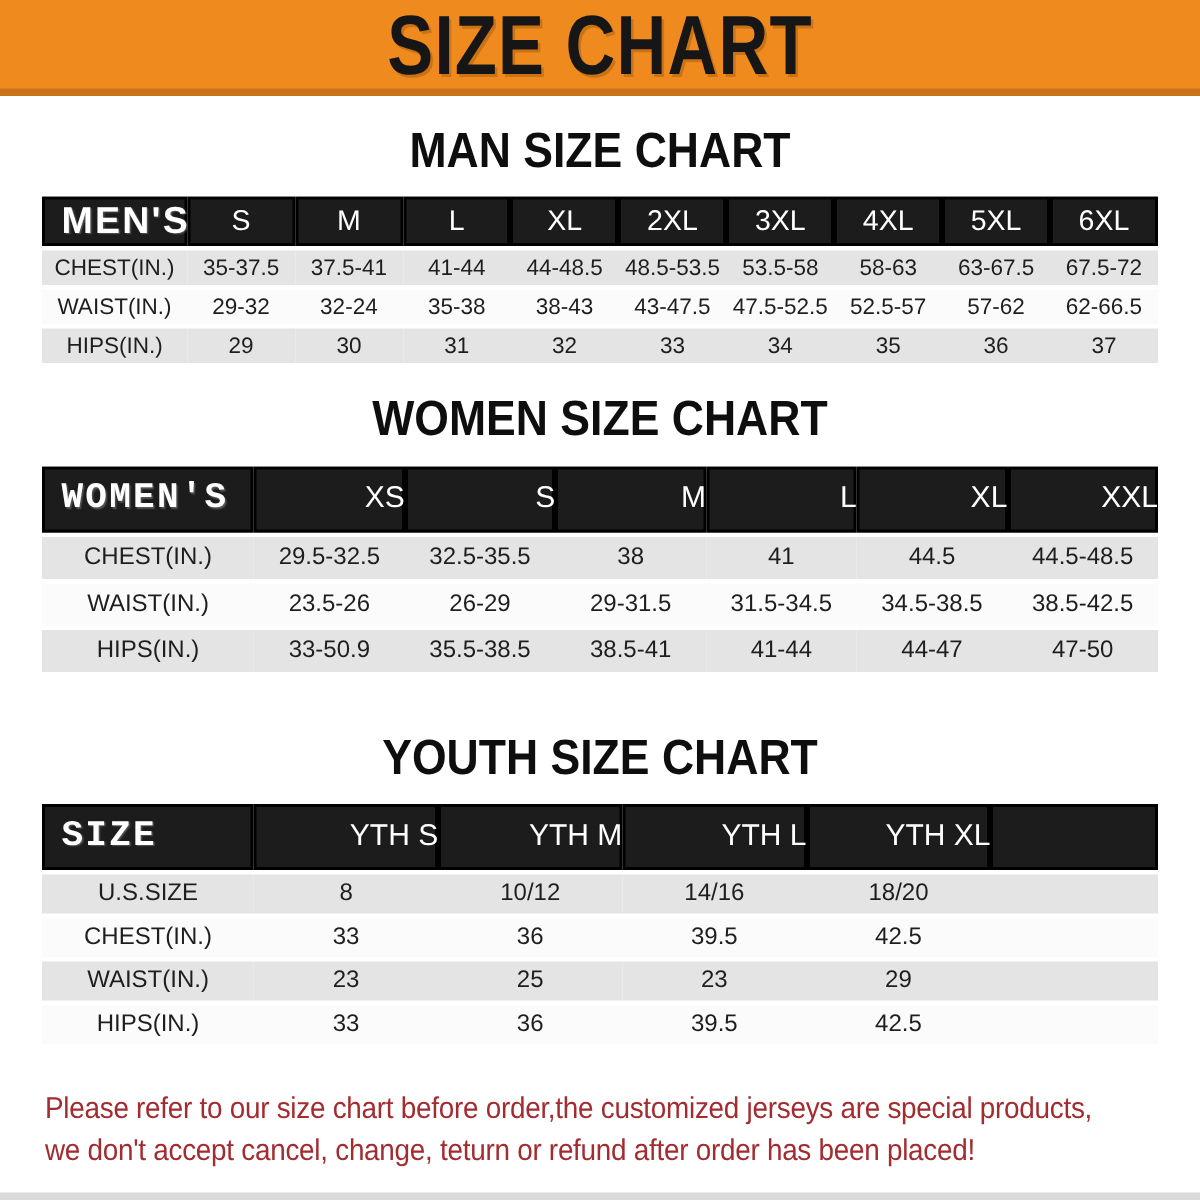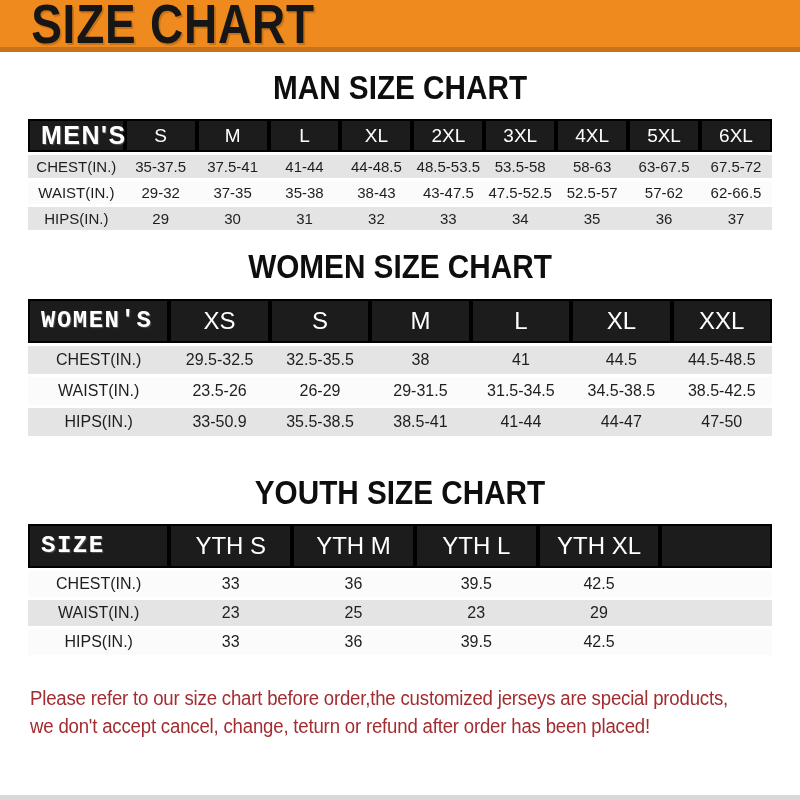--- a/index.html
+++ b/index.html
@@ -6,24 +6,24 @@
   html,body { width:800px; height:800px; }
   body {
     font-family:"Liberation Sans", sans-serif;
     background:#ffffff;
     position:relative;
     overflow:hidden;
   }
 
   
   .banner {
-    height:52px;
+    height:64px;
     background:#EF8B1E;
     border-bottom:5px solid #C8731C;
-    display:flex; align-items:center; 
+    display:flex; align-items:center; justify-content:center;
   }
   .banner-title {
     font-size:56px; font-weight:bold; color:#161616;
     letter-spacing:1px; line-height:1;
     transform:scaleX(0.82);
     text-shadow:2px 2px 0 rgba(120,60,0,0.30);
     white-space:nowrap;
   }
 
   
@@ -57,21 +57,21 @@
   .size-table td {
     background:#FBFBFB; color:#1e1e1e;
     text-align:center; white-space:nowrap; overflow:hidden;
   }
   .size-table tr.alt td { background:#E4E4E4; }
 
   .tbl-men   th { height:33px; font-size:19px; }
   .tbl-men   th.lbl { font-size:25px; }
   .tbl-men   td { height:23px; font-size:15px; }
 
-  .tbl-women th, .tbl-youth th { height:44px; font-size:24px; }
+  .tbl-women th, .tbl-youth th { height:44px; font-size:20px;text-align:right; }
   .tbl-women th.lbl, .tbl-youth th.lbl { font-size:24px;font-family:Liberation Mono, monospace; }
   .tbl-women td { height:28px; font-size:16px; }
   .tbl-youth td { height:26px; font-size:16px; }
 
   
   .footer-note {
     margin:26px 0 0 30px;
     color:#A32C31;
     font-size:20px; line-height:28px;
     letter-spacing:-0.2px;
@@ -127,21 +127,21 @@
         <td>44-48.5</td>
         <td>48.5-53.5</td>
         <td>53.5-58</td>
         <td>58-63</td>
         <td>63-67.5</td>
         <td>67.5-72</td>
       </tr>
       <tr>
         <td>WAIST(IN.)</td>
         <td>29-32</td>
-        <td>37-35</td>
+        <td>32-24</td>
         <td>35-38</td>
         <td>38-43</td>
         <td>43-47.5</td>
         <td>47.5-52.5</td>
         <td>52.5-57</td>
         <td>57-62</td>
         <td>62-66.5</td>
       </tr>
       <tr class="alt">
         <td>HIPS(IN.)</td>
@@ -225,20 +225,28 @@
       <tr>
         <th class="lbl">SIZE</th>
         <th>YTH S</th>
         <th>YTH M</th>
         <th>YTH L</th>
         <th>YTH XL</th>
         <th></th>
       </tr>
     </thead>
     <tbody>
+      <tr class="alt">
+        <td>U.S.SIZE</td>
+        <td>8</td>
+        <td>10/12</td>
+        <td>14/16</td>
+        <td>18/20</td>
+        <td></td>
+      </tr>
       <tr>
         <td>CHEST(IN.)</td>
         <td>33</td>
         <td>36</td>
         <td>39.5</td>
         <td>42.5</td>
         <td></td>
       </tr>
       <tr class="alt">
         <td>WAIST(IN.)</td>

